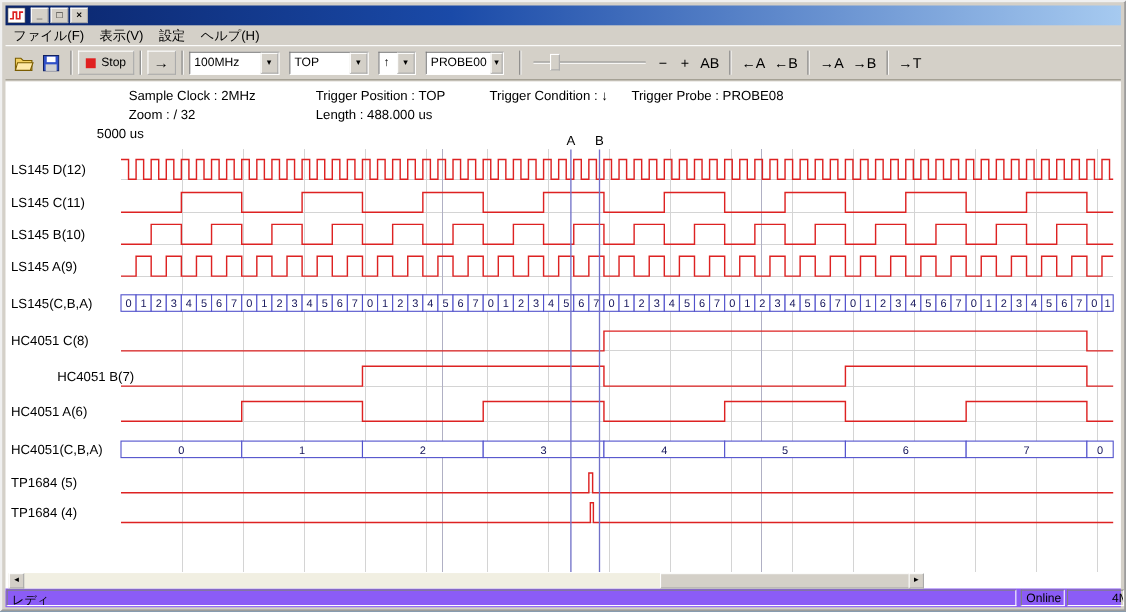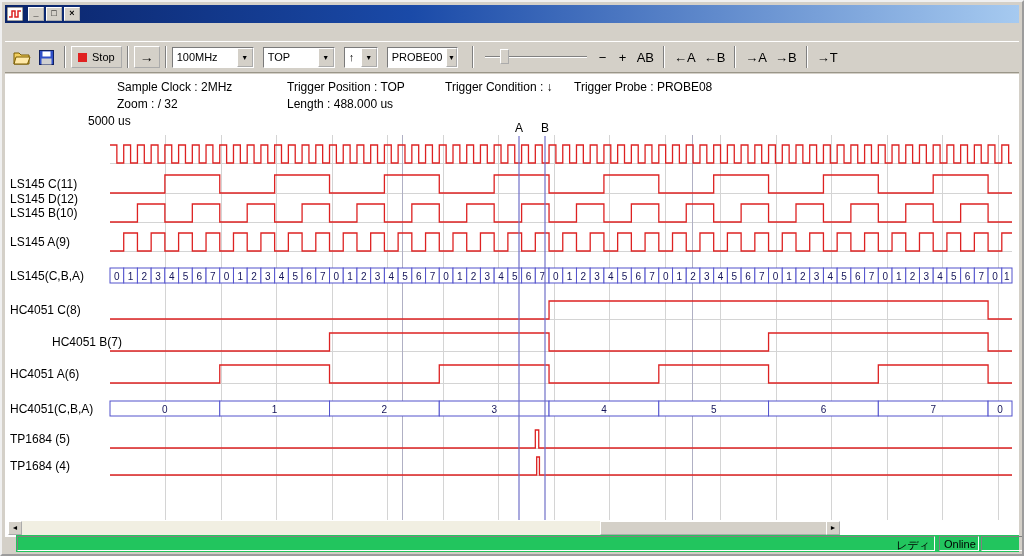--- a/index.html
+++ b/index.html
@@ -47,21 +47,21 @@
   .wave-region{position:absolute;left:108px;top:133px;width:902px;height:385px;z-index:3;}
 
   
   .hscroll{position:absolute;left:6px;top:519px;width:832px;height:14px;background:#f1efe2;z-index:7;}
   .sb-btn{position:absolute;top:0;width:14px;height:14px;background:#d4d0c8;border:1px outset #fff;
     font-size:7px;line-height:12px;text-align:center;color:#000;}
   .sb-left{left:0;} .sb-right{right:0;}
   .sb-thumb{position:absolute;left:592px;top:0;width:228px;height:14px;background:#d4d0c8;border:1px outset #fff;}
 
   
-  .statusbar{position:absolute;left:14px;right:3px;bottom:2px;height:17px;background:#22c55e;text-align:right;}
+  .statusbar{position:absolute;left:3px;right:3px;bottom:2px;height:17px;background:#8b5cf6;}
   .sb-panel{position:absolute;top:1px;height:15px;border:1px solid;border-color:#808080 #fff #fff #808080;
     font-size:11px;padding:1px 4px 0 4px;color:#000;white-space:nowrap;overflow:hidden;}
   .sb-main{left:1px;width:918px;} .sb-online{left:923px;width:40px;} .sb-mem{left:965px;width:52px;padding-left:40px;}
 </style>
 </head>
 <body>
 
 <div class="window">
 
   <div class="titlebar">
@@ -69,20 +69,26 @@
       <svg width="16" height="14" viewBox="0 0 16 14">
         <rect x="0" y="0" width="16" height="14" fill="#ffffff" stroke="#404040"></rect>
         <path d="M2 10 h3 v-6 h3 v6 h3 v-6 h3" fill="none" stroke="#dd2222" stroke-width="1.5"></path>
       </svg>
     </div>
     <div class="tb-btn">_</div>
     <div class="tb-btn">□</div>
     <div class="tb-btn">×</div>
   </div>
 
+  <div class="menubar" id="menubar">
+      <span class="menu-item">ファイル(F)</span>
+      <span class="menu-item">表示(V)</span>
+      <span class="menu-item">設定</span>
+      <span class="menu-item">ヘルプ(H)</span>
+    </div>
 
   <div class="toolbar">
     <div class="tool-icon">
       <svg width="18" height="15" viewBox="0 0 18 15">
         <path d="M1 3 h5 l2 2 h8 v9 h-15 z" fill="#f2cf60" stroke="#7a5c00"></path>
         <path d="M3 7 h14 l-2.5 7 h-13.5 z" fill="#ffe9a8" stroke="#7a5c00"></path>
       </svg>
     </div>
     <div class="tool-icon">
       <svg width="15" height="15" viewBox="0 0 15 15">
@@ -140,21 +146,21 @@
 
   <div class="info-text" style="left:115px;top:78px;">Sample Clock : 2MHz</div>
   <div class="info-text" style="left:285px;top:78px;">Trigger Position : TOP</div>
   <div class="info-text" style="left:443px;top:78px;">Trigger Condition : ↓</div>
   <div class="info-text" style="left:572px;top:78px;">Trigger Probe : PROBE08</div>
   <div class="info-text" style="left:115px;top:95px;">Zoom : /  32</div>
   <div class="info-text" style="left:285px;top:95px;">Length : 488.000 us</div>
   <div class="info-text" style="left:86px;top:112px;">5000 us</div>
 
   <div id="channel-labels">
-      <div class="chlabel" style="top: 145px; margin-top: 45px;">LS145 D(12)</div>
+      <div class="chlabel" style="top: 145px;">LS145 D(12)</div>
       <div class="chlabel" style="top: 175px;">LS145 C(11)</div>
       <div class="chlabel" style="top: 204px;">LS145 B(10)</div>
       <div class="chlabel" style="top: 233px;">LS145 A(9)</div>
       <div class="chlabel" style="top: 266.5px;">LS145(C,B,A)</div>
       <div class="chlabel" style="top: 301px;">HC4051 C(8)</div>
       <div class="chlabel" style="top: 333px; margin-left: 42px;">HC4051 B(7)</div>
       <div class="chlabel" style="top: 365px;">HC4051 A(6)</div>
       <div class="chlabel" style="top: 399.5px;">HC4051(C,B,A)</div>
       <div class="chlabel" style="top: 430px;">TP1684 (5)</div>
       <div class="chlabel" style="top: 457px;">TP1684 (4)</div>

